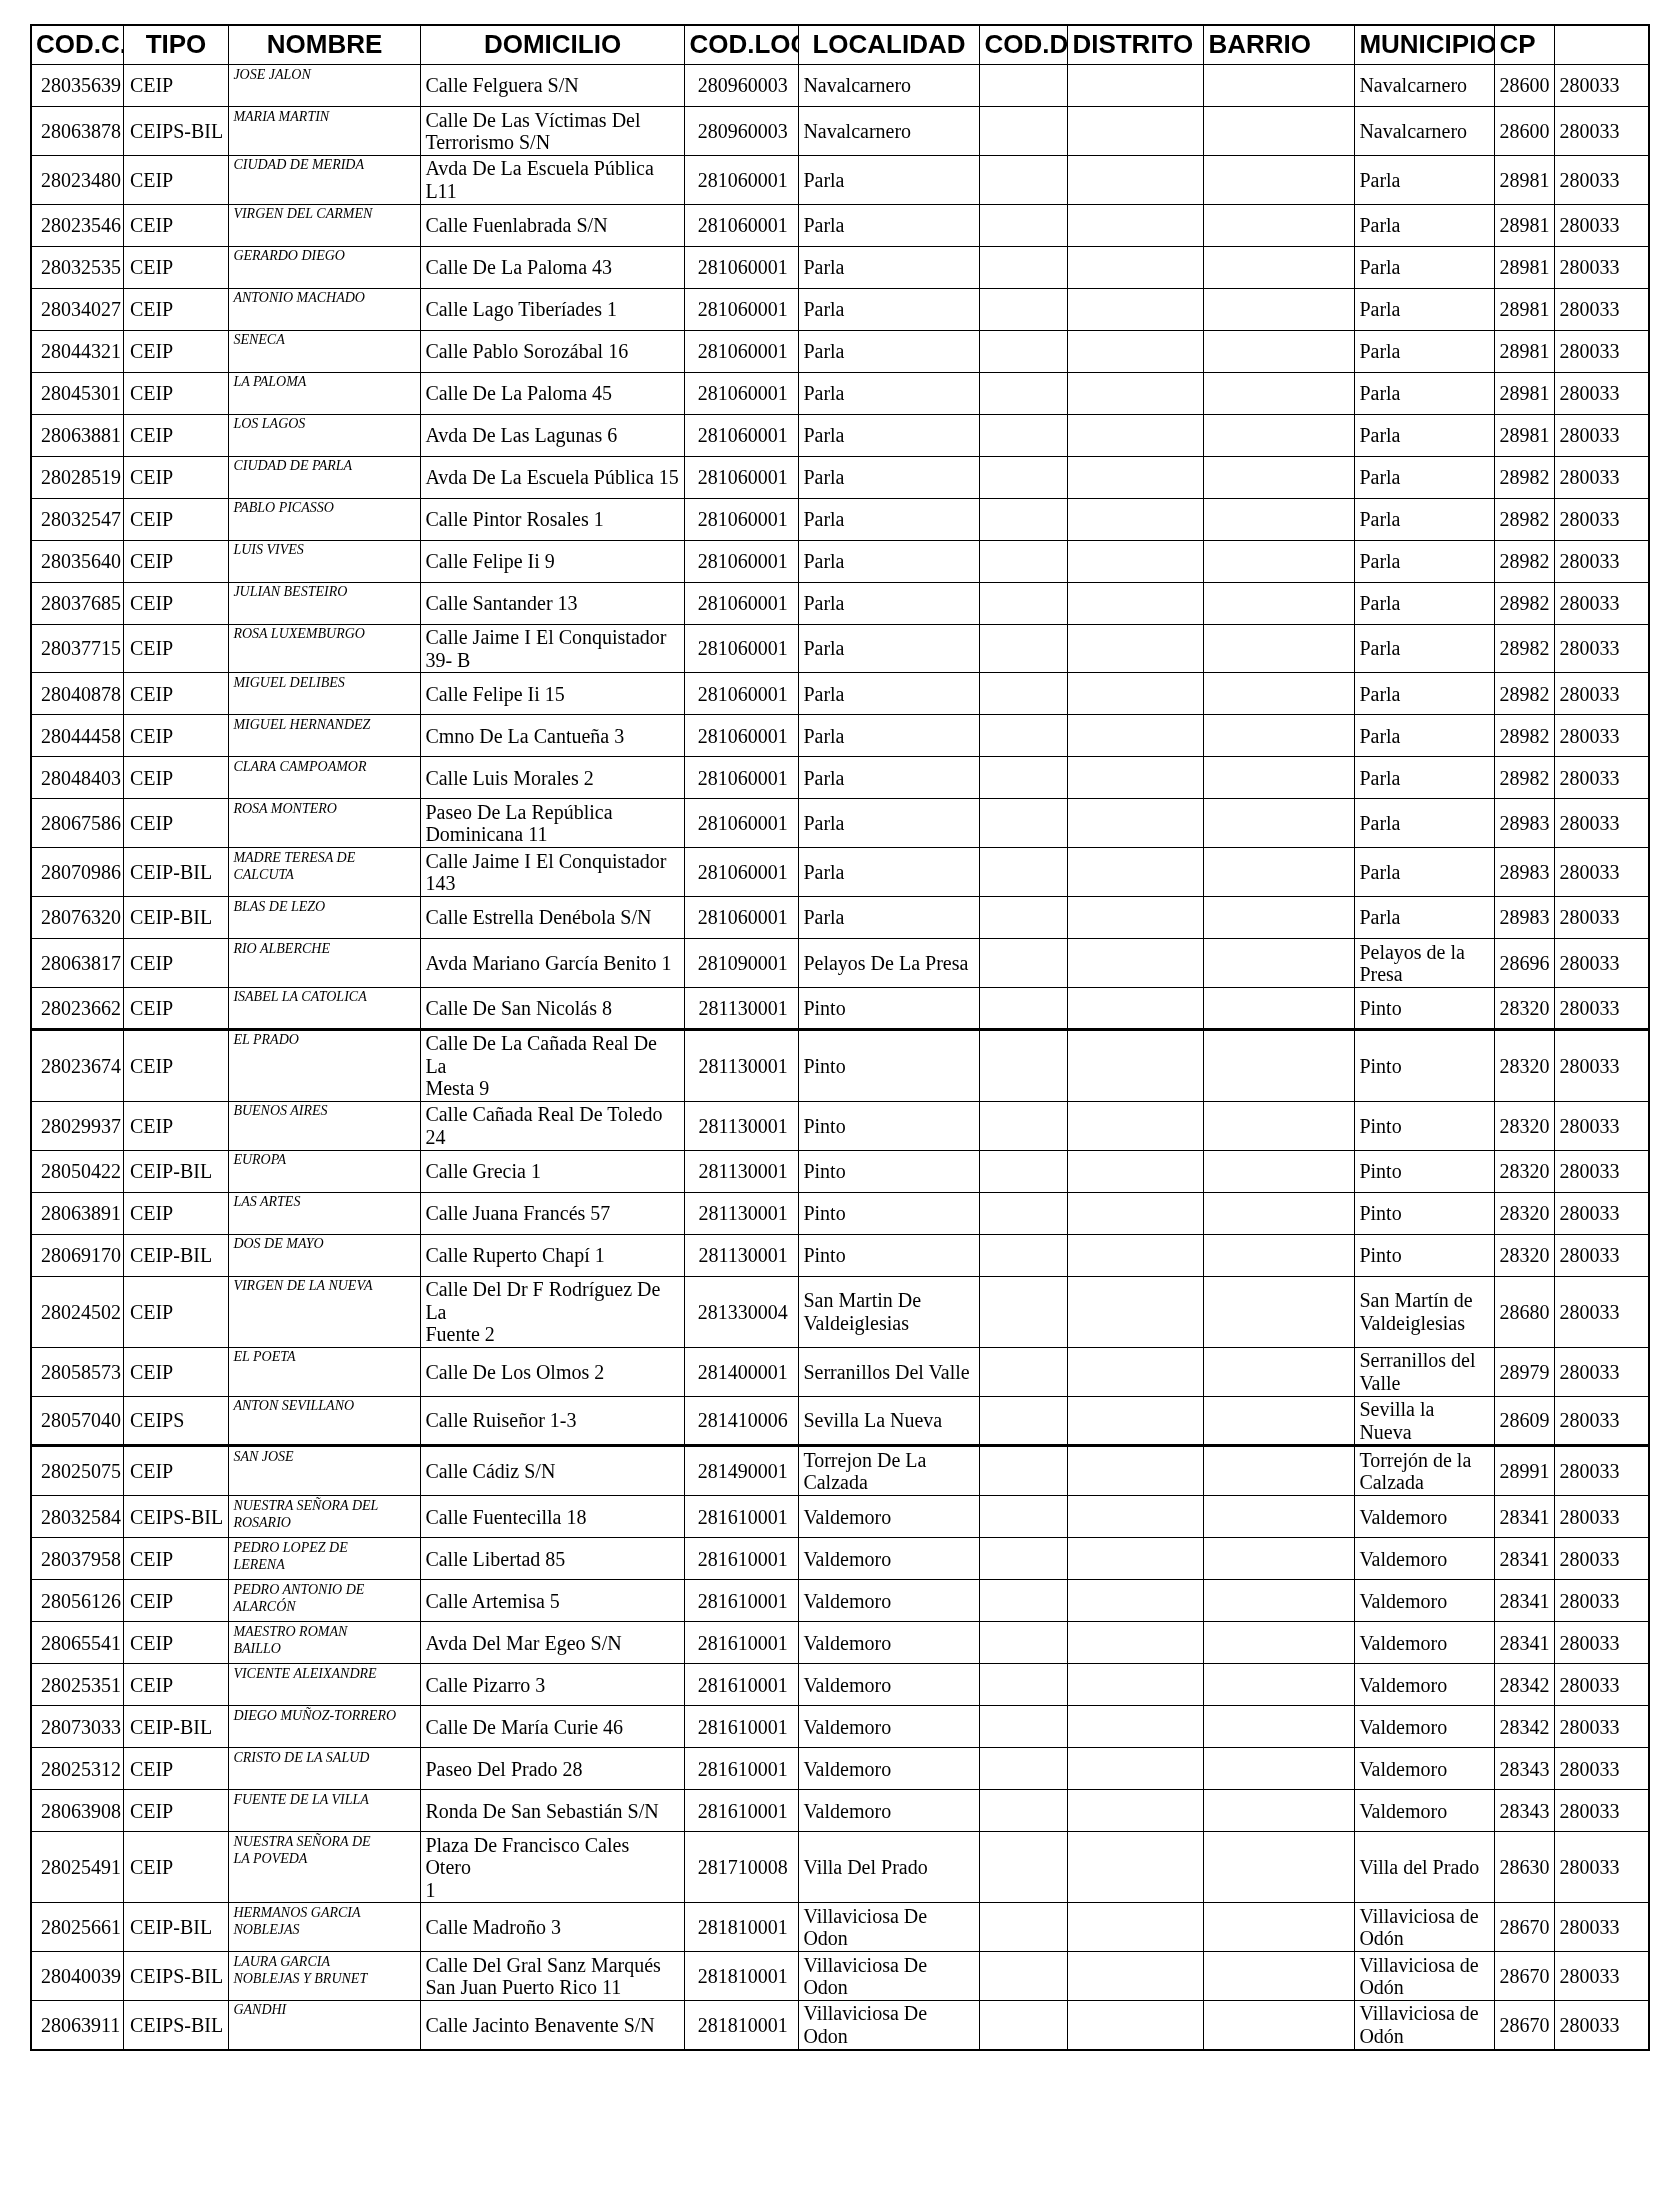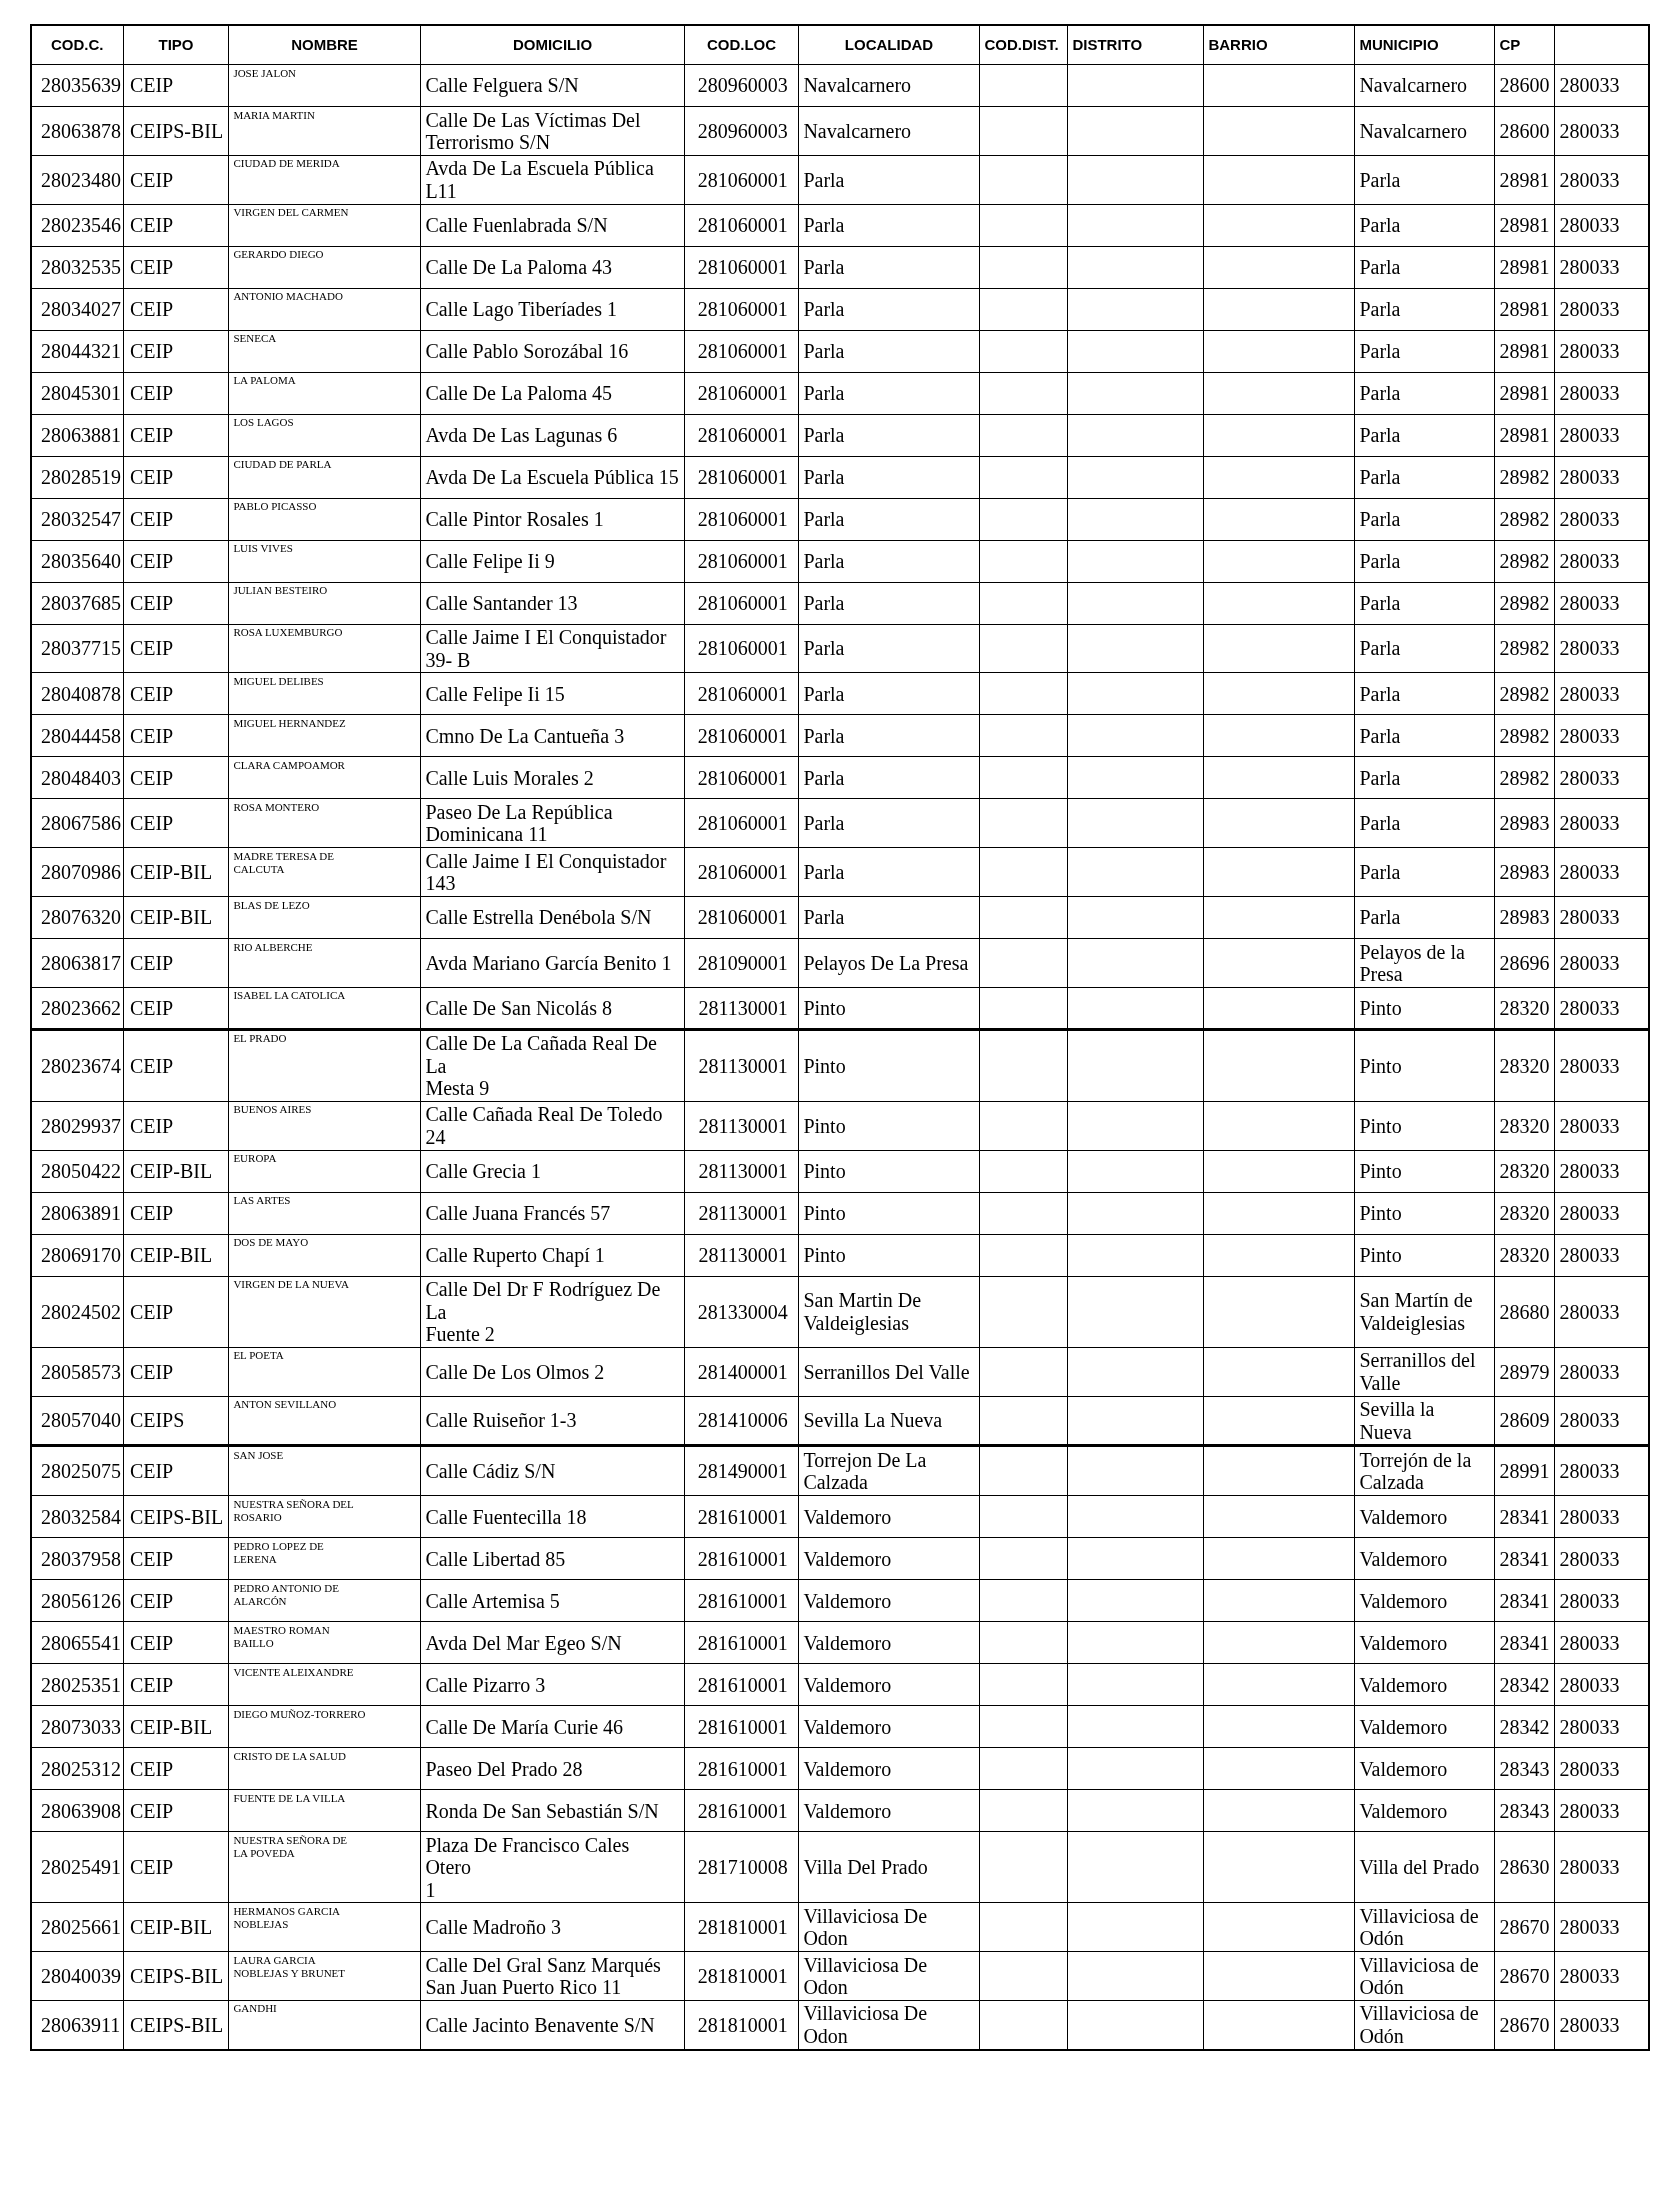--- a/index.html
+++ b/index.html
@@ -34,21 +34,21 @@
     color: #000;
   }
   th, td {
     border: 1.5px solid #000;
     overflow: hidden;
     box-sizing: border-box;
   }
   thead th {
     font-family: "Liberation Sans", sans-serif;
     font-weight: bold;
-    font-size: 15px;
+    font-size: 26px;
     height: 40px;
     text-align: center;
     padding: 1.5px 4.4px;
     white-space: nowrap;
   }
   thead th.h-cod_dist,
   thead th.h-distrito,
   thead th.h-barrio,
   thead th.h-municipio,
   thead th.h-cp {
@@ -58,23 +58,24 @@
   tbody td {
     vertical-align: middle;
     padding: 1.5px 4.4px;
     line-height: 1.12;
     white-space: pre-line;
   }
   td.col-cod_c   { padding-left: 9.6px; }
   td.col-tipo    { padding-left: 5.9px; }
   td.col-nombre  {
     vertical-align: top;
-    font-size: 11px;
+    font-size: 14px;
     line-height: 1.2;
     padding-top: 1.5px;
+    font-style: italic;
   }
   td.col-cod_loc { text-align: right; padding-right: 10.3px; }
   td.col-ref     { }
   tr.group-end td { border-bottom-width: 3.7px; }
 
   col.c-cod_c    { width: 93px; }
   col.c-tipo     { width: 105px; }
   col.c-nombre   { width: 192px; }
   col.c-domicilio{ width: 264px; }
   col.c-cod_loc  { width: 114px; }

